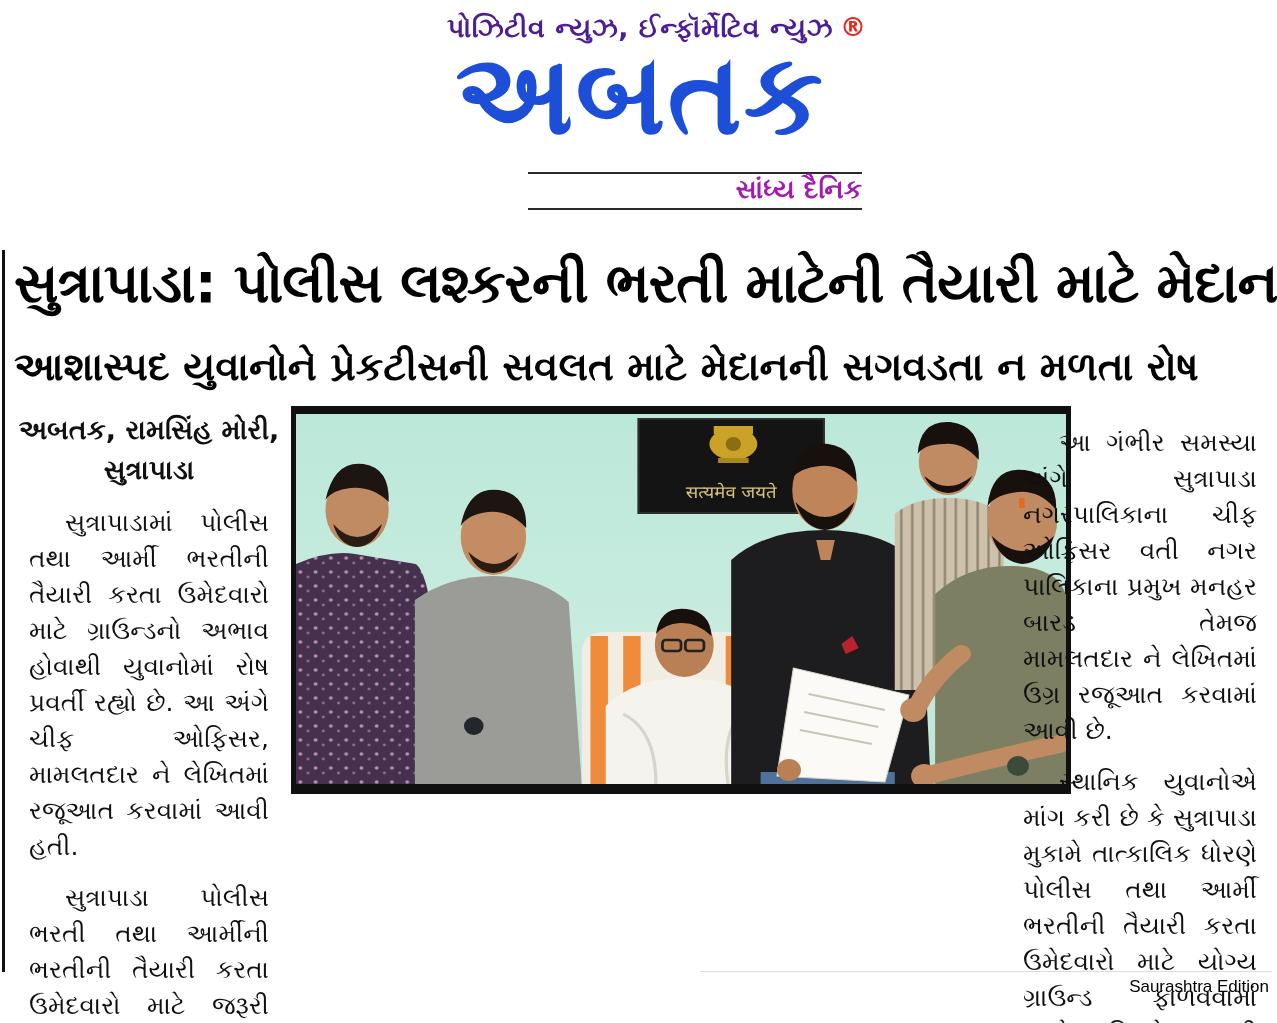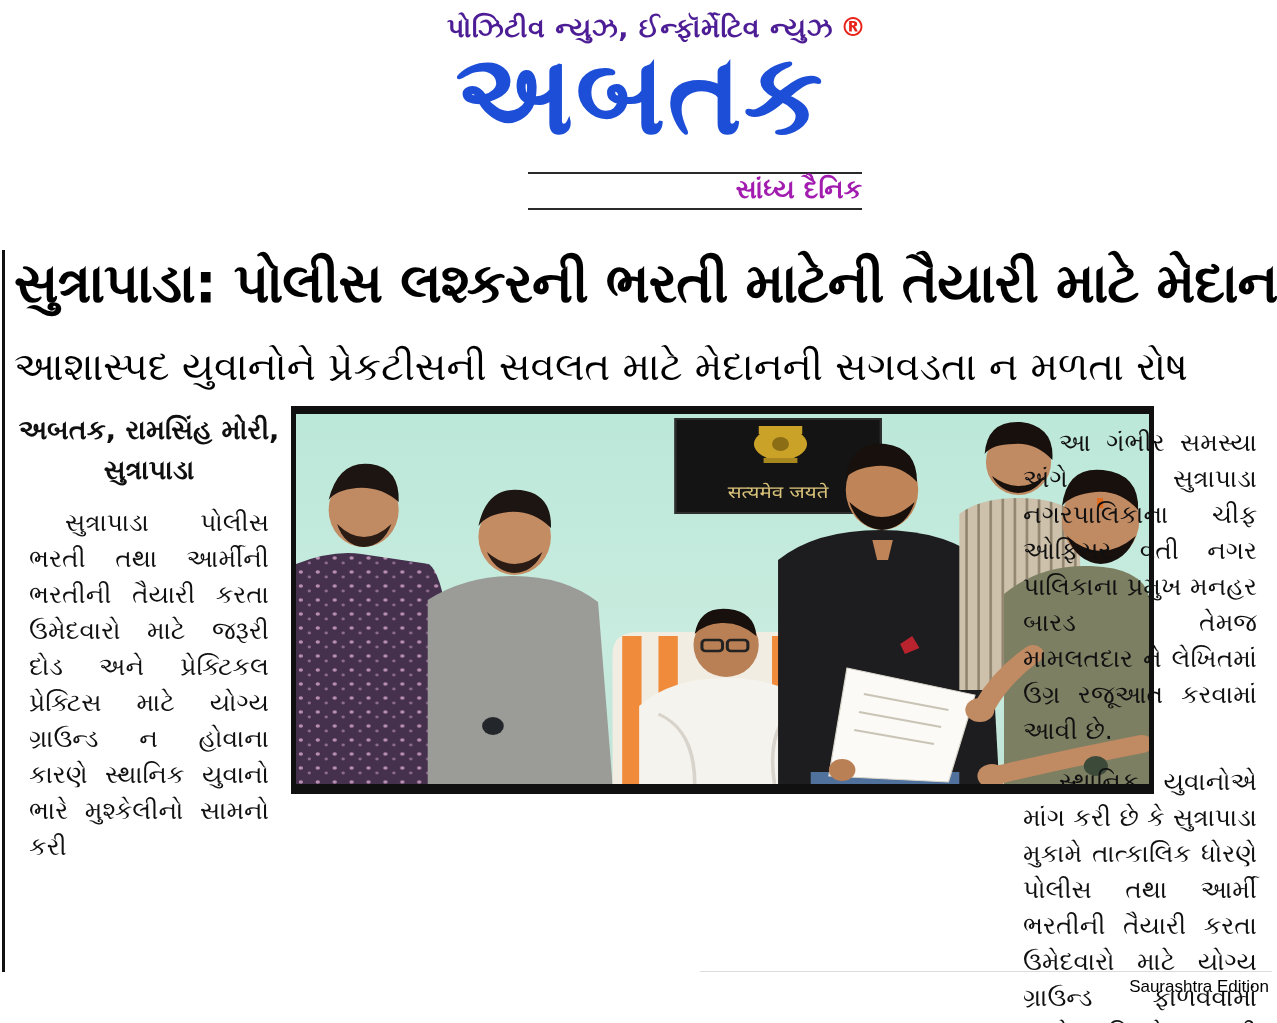--- a/index.html
+++ b/index.html
@@ -14,31 +14,31 @@
   .mast-rule{position:absolute;left:528px;width:334px;height:2px;background:#2a2a2a;}
   .rule-top{top:172px;}
   .rule-bottom{top:208px;}
   .edition-type{position:absolute;left:528px;top:174px;width:334px;text-align:right;
                 font-size:26px;font-weight:bold;color:#a21caf;}
   
   .left-rule{position:absolute;left:2px;top:250px;width:3px;height:722px;background:#111;}
   .headline{position:absolute;left:14px;top:246px;width:1258px;font-size:55px;line-height:1.35;
             font-weight:800;color:#000;white-space:nowrap;letter-spacing:-1px;}
   .subheadline{position:absolute;left:14px;top:344px;width:1258px;font-size:39px;
-               font-weight:400;color:#000;white-space:nowrap;}
+               font-weight:700;color:#000;white-space:nowrap;}
   .bodycol{position:absolute;font-size:25px;line-height:36px;text-align:justify;color:#101010;}
   .bodycol p{margin:15px;text-indent:36px;}
   .col1{left:14px;top:410px;width:270px;}
   .col2{left:330px;top:796px;width:312px;}
   .col3{left:656px;top:796px;width:314px;}
   .col4{left:1008px;top:410px;width:264px;}
   .byline{font-weight:800;text-align:center;font-size:27px;line-height:40px;text-indent:0;
           margin-bottom:6px;}
   
-  .photo{position:absolute;left:291px;top:406px;width:863px;height:388px;box-sizing:border-box;
+  .photo{position:absolute;left:291px;top:406px;width:780px;height:388px;box-sizing:border-box;
          border:solid #101010;border-width:8px 5px 10px 5px;background:#bfe8db;}
   .photo svg{display:block;width:100%;height:100%;}
   
   .faint-rule{position:absolute;left:700px;top:971px;width:572px;height:1px;background:#dcdcdc;}
   .footer{position:absolute;right:8px;top:976px;width:400px;text-align:right;
           font-family:"Liberation Sans",sans-serif;font-size:17px;line-height:21px;color:#000000;}
 </style>
 </head>
 <body>
 
@@ -50,20 +50,21 @@
   <div class="mast-rule rule-top"></div>
   <div class="edition-type">સાંધ્ય દૈનિક</div>
   <div class="mast-rule rule-bottom"></div>
 
   <div class="left-rule"></div>
   <div class="headline">સુત્રાપાડા: પોલીસ લશ્કરની ભરતી માટેની તૈયારી માટે મેદાનનો અભાવ</div>
   <div class="subheadline">આશાસ્પદ યુવાનોને પ્રેકટીસની સવલત માટે મેદાનની સગવડતા ન મળતા રોષ</div>
 
   <div class="bodycol col1">
     <div class="byline">અબતક, રામસિંહ મોરી, સુત્રાપાડા</div>
+    <p>સુત્રાપાડામાં પોલીસ તથા આર્મી ભરતીની તૈયારી કરતા ઉમેદવારો માટે ગ્રાઉન્ડનો અભાવ હોવાથી યુવાનોમાં રોષ પ્રવર્તી રહ્યો છે. આ અંગે ચીફ ઓફિસર, મામલતદાર ને લેખિતમાં રજૂઆત કરવામાં આવી હતી.</p>
     <p>સુત્રાપાડા પોલીસ ભરતી તથા આર્મીની ભરતીની તૈયારી કરતા ઉમેદવારો માટે જરૂરી દોડ અને પ્રેક્ટિકલ પ્રેક્ટિસ માટે યોગ્ય ગ્રાઉન્ડ ન હોવાના કારણે સ્થાનિક યુવાનો ભારે મુશ્કેલીનો સામનો કરી</p>
   </div>
 
   <figure class="photo" style="margin:0">
     <svg viewBox="0 0 706 370" preserveAspectRatio="none">
       <defs>
         <linearGradient id="wall" x1="0" y1="0" x2="0" y2="1">
           <stop offset="0" stop-color="#bce8d9"></stop>
           <stop offset="0.6" stop-color="#c8ecdf"></stop>
           <stop offset="1" stop-color="#bfe3d6"></stop>

